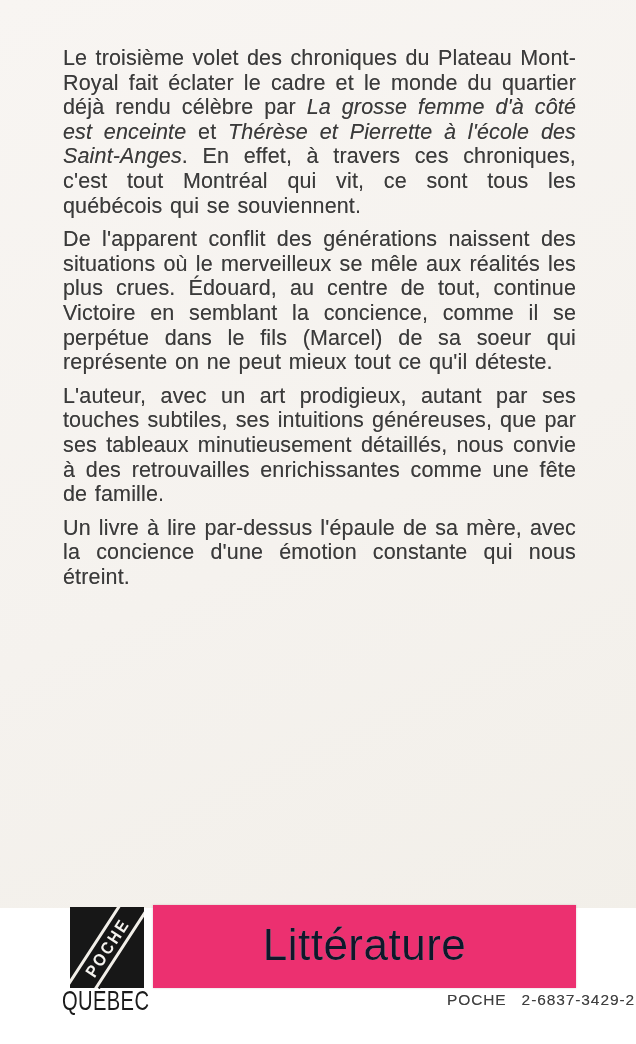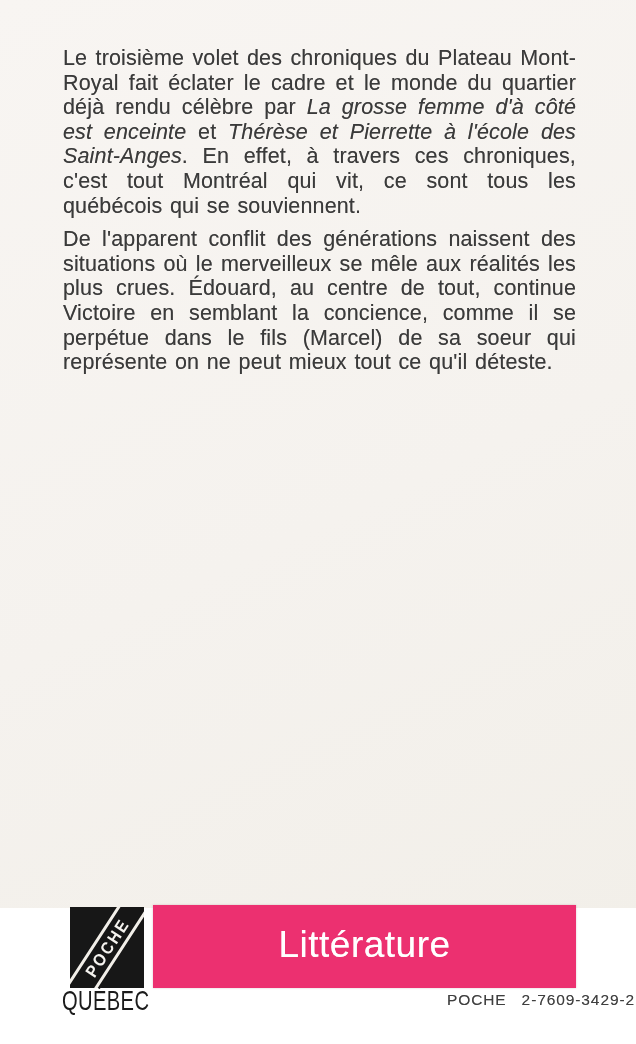--- a/index.html
+++ b/index.html
@@ -89,22 +89,22 @@
     left: 153px;
     top: 905px;
     width: 423px;
     height: 83px;
     display: flex;
     align-items: center;
     justify-content: center;
     box-shadow: 0 0 2px rgba(120,30,60,0.25);
   }
   .category-banner span {
-    color: #ffffff;
-    font-size: 37px;
+    color: #0f172a;
+    font-size: 44px;
     letter-spacing: 0.5px;
     line-height: 1;
     padding-bottom: 4px;
     text-shadow: 0 0 0.6px rgba(255,255,255,0.7);
   }
   
   .isbn {
     position: absolute;
     right: 44px;
     top: 991px;
@@ -119,31 +119,33 @@
   }
 </style>
 </head>
 <body>
 
 <div class="page">
 
   <div class="text-block">
       <p><span>Le troisième volet des chroniques du Plateau Mont-Royal fait éclater le cadre et le monde du quartier déjà rendu célèbre par </span><span class="it">La grosse femme d'à côté est enceinte</span><span> et </span><span class="it">Thérèse et Pierrette à l'école des Saint-Anges</span><span>. En effet, à travers ces chroniques, c'est tout Montréal qui vit, ce sont tous les québécois qui se souviennent.</span></p>
       <p><span>De l'apparent conflit des générations naissent des situations où le merveilleux se mêle aux réalités les plus crues. Édouard, au centre de tout, continue Victoire en semblant la concience, comme il se perpétue dans le fils (Marcel) de sa soeur qui représente on ne peut mieux tout ce qu'il déteste.</span></p>
+      <p><span>L'auteur, avec un art prodigieux, autant par ses touches subtiles, ses intuitions généreuses, que par ses tableaux minutieusement détaillés, nous convie à des retrouvailles enrichissantes comme une fête de famille.</span></p>
+      <p><span>Un livre à lire par-dessus l'épaule de sa mère, avec la concience d'une émotion constante qui nous étreint.</span></p>
     </div>
 
   <div class="logo-square">
     <div class="logo-band">
       <span>POCHE</span>
     </div>
   </div>
 
   <div class="quebec-label">QUÉBEC</div>
 
   <div class="category-banner" style="background: rgb(236, 48, 112);">
     <span>Littérature</span>
   </div>
 
   <div class="isbn">
-    <span>POCHE</span><span class="num">2-7609-3429-2</span>
+    <span>POCHE</span><span class="num">2-6837-3429-2</span>
   </div>
 
 </div>
 
 </body></html>

